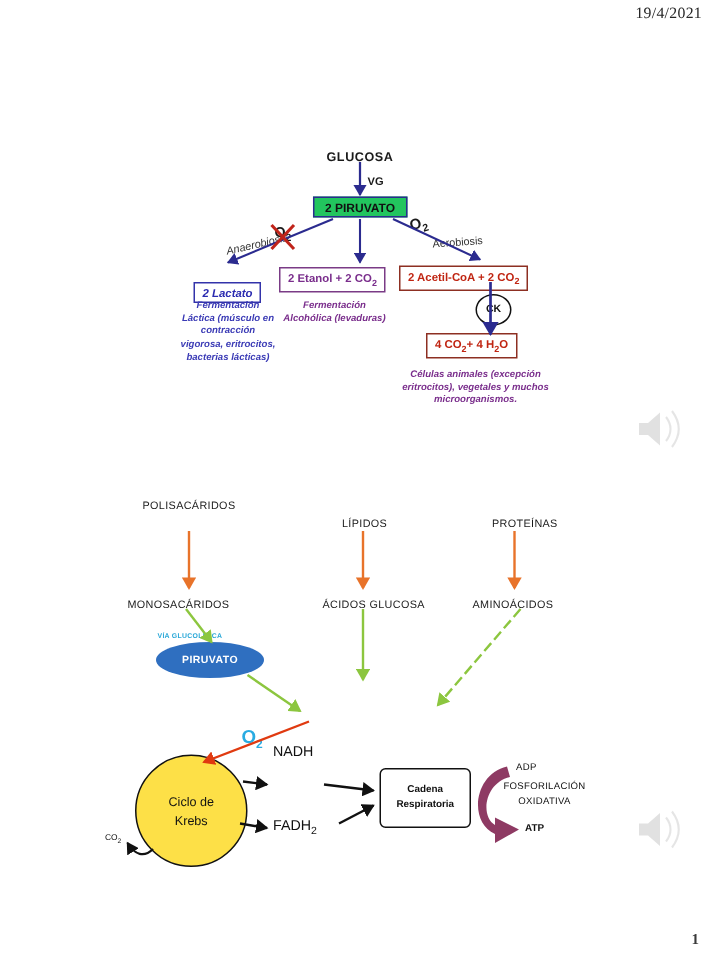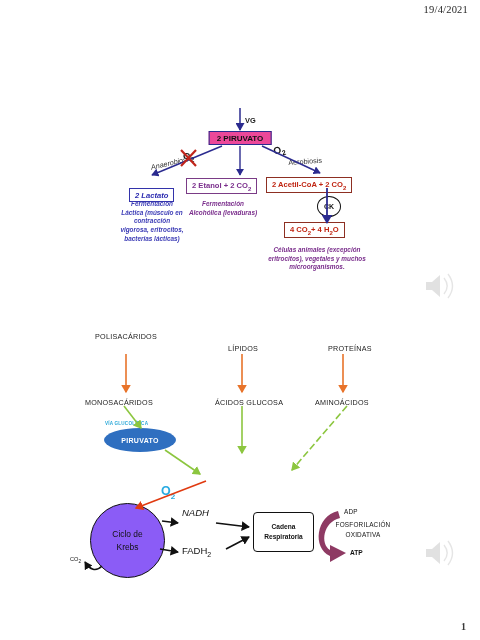--- a/index.html
+++ b/index.html
@@ -42,21 +42,21 @@
   }
   #vg-label{
     left:50%;margin-left:5px;top:116px;
     font-size:7.4px;font-weight:bold;color:#1a1a1a;
   }
   #piruvato-box{
     left:50%;transform:translateX(-50%);top:131px;
     border:1.3px solid #2b2b8f;
     padding:1.5px 7px;
     font-size:8px;font-weight:bold;color:#111;
-    background:#ec4899;white-space:nowrap;
+    background:#22c55e;white-space:nowrap;
   }
 
   
   #o2-anaerobic{
     left:183px;top:150px;
     font-size:9.5px;font-weight:bold;color:#1a1a1a;
   }
   #o2-anaerobic sub{font-size:7px;}
   #anaerobiosis-label{
     left:150px;top:163px;
@@ -141,26 +141,26 @@
   #o2-lower{
     left:161px;top:484px;
     font-size:12.5px;font-weight:bold;color:#29abe2;
   }
   #o2-lower sub{font-size:8px;}
 
   #krebs-circle{
     left:90px;top:503px;width:73px;height:73px;
     border:1.6px solid #111;border-radius:50%;
     display:flex;flex-direction:column;align-items:center;justify-content:center;
-    font-size:8.4px;color:#111;line-height:1.5;background:#8b5cf6;
+    font-size:8.4px;color:#111;line-height:1.5;background:#fde047;
   }
   #co2-krebs{left:70px;top:556px;font-size:5.6px;color:#111;}
   #co2-krebs sub{font-size:4.5px;}
 
-  #nadh-label{left:182px;top:507px;font-size:9.5px;color:#111;font-style:italic;}
+  #nadh-label{left:182px;top:496px;font-size:9.5px;color:#111;}
   #fadh2-label{left:182px;top:545px;font-size:9.5px;color:#111;}
   #fadh2-label sub{font-size:7px;}
 
   #cadena-box{
     left:253px;top:512px;width:59px;height:38px;
     border:1.4px solid #111;border-radius:4px;background:#fff;
     display:flex;flex-direction:column;align-items:center;justify-content:center;
     font-size:6.6px;font-weight:bold;color:#111;line-height:1.45;text-align:center;
   }
 
@@ -174,20 +174,21 @@
   svg.overlay{position:absolute;left:0;top:0;width:480px;height:640px;pointer-events:none;}
 </style>
 </head>
 <body>
 
 <div class="slide">
 
   <div class="abs" id="date-label">19/4/2021</div>
 
 
+  <div class="abs" id="glucosa-label">GLUCOSA</div>
   <div class="abs" id="vg-label">VG</div>
   <div class="abs" id="piruvato-box">2 PIRUVATO</div>
 
   <div class="abs" id="o2-anaerobic">
     <span>O</span><sub>2</sub>
   </div>
   <div class="abs" id="anaerobiosis-label">Anaerobiosis</div>
 
   <div class="abs" id="o2-aerobic">
     <span>O</span><sub>2</sub>

